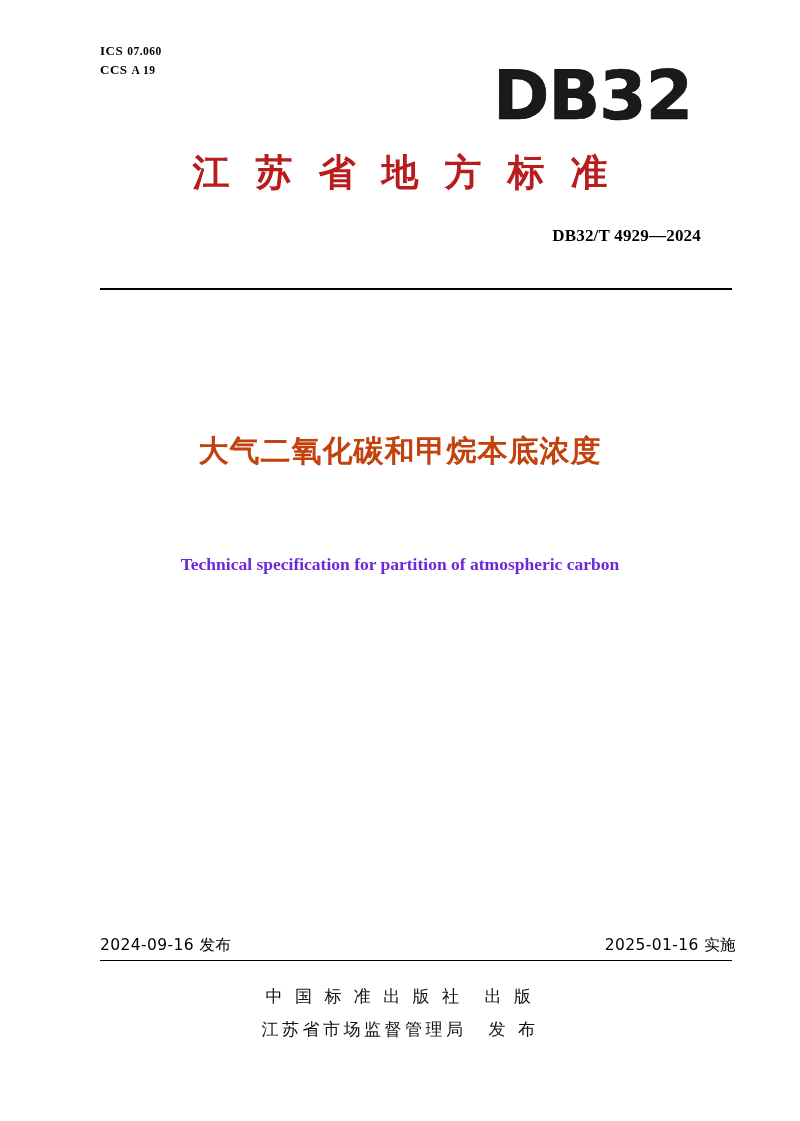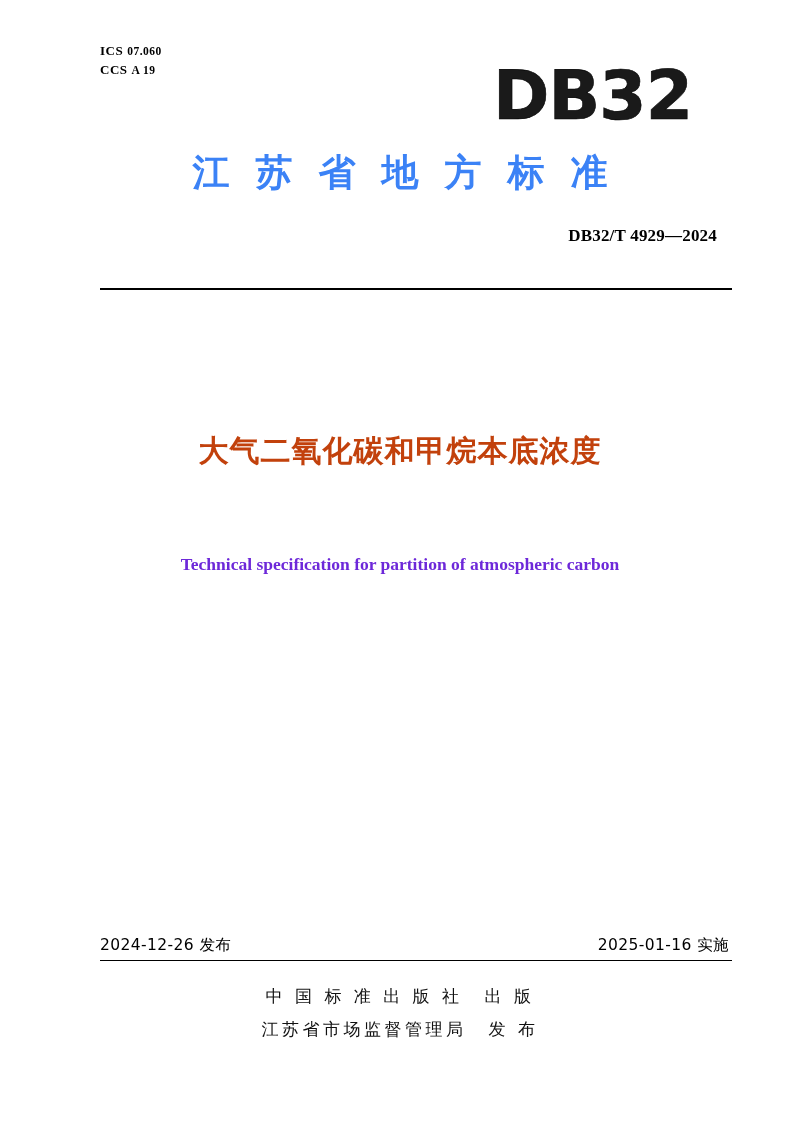--- a/index.html
+++ b/index.html
@@ -57,27 +57,27 @@
     position: absolute;
     left: 0;
     right: 0;
     top: 148px;
     text-align: center;
     font-family: "DejaVu Sans", sans-serif;
     font-weight: bold;
     font-size: 37px;
     letter-spacing: 26px;
     text-indent: 26px;
-    color: #3b82f6;
+    color: #b91c1c;
   }
 
   
   .std-number {
     position: absolute;
-    right: 83px;
+    right: 99px;
     top: 226px;
     font-family: "Liberation Serif", serif;
     font-size: 17px;
     font-weight: bold;
     letter-spacing: 0.2px;
   }
 
   
   .rule-top {
     position: absolute;
@@ -130,21 +130,21 @@
   .date-issue {
     position: absolute;
     left: 100px;
     top: 935px;
     font-family: "DejaVu Sans", sans-serif;
     font-size: 15.5px;
     letter-spacing: 0.4px;
   }
   .date-effective {
     position: absolute;
-    right: 71px;
+    right: 64px;
     top: 935px;
     font-family: "DejaVu Sans", sans-serif;
     font-size: 15.5px;
     letter-spacing: 0.4px;
   }
 
   
   .publisher {
     position: absolute;
     left: 0;
@@ -190,21 +190,21 @@
   <div class="main-title">
     <span class="line1">大气二氧化碳和甲烷本底浓度</span>
   </div>
 
   <div class="en-title">
     <span>Technical specification for partition of atmospheric carbon</span><br>
   </div>
 
   <div class="rule-bottom"></div>
 
-  <div class="date-issue">2024-12-26 发布</div>
+  <div class="date-issue">2024-09-16 发布</div>
   <div class="date-effective">2025-01-16 实施</div>
 
   <div class="publisher">
     <div class="row">
       <span>中 国 标 准 出 版 社</span><span class="gap"></span><span>出 版</span>
     </div>
     <div class="row">
       <span>江苏省市场监督管理局</span><span class="gap"></span><span>发 布</span>
     </div>
   </div>

